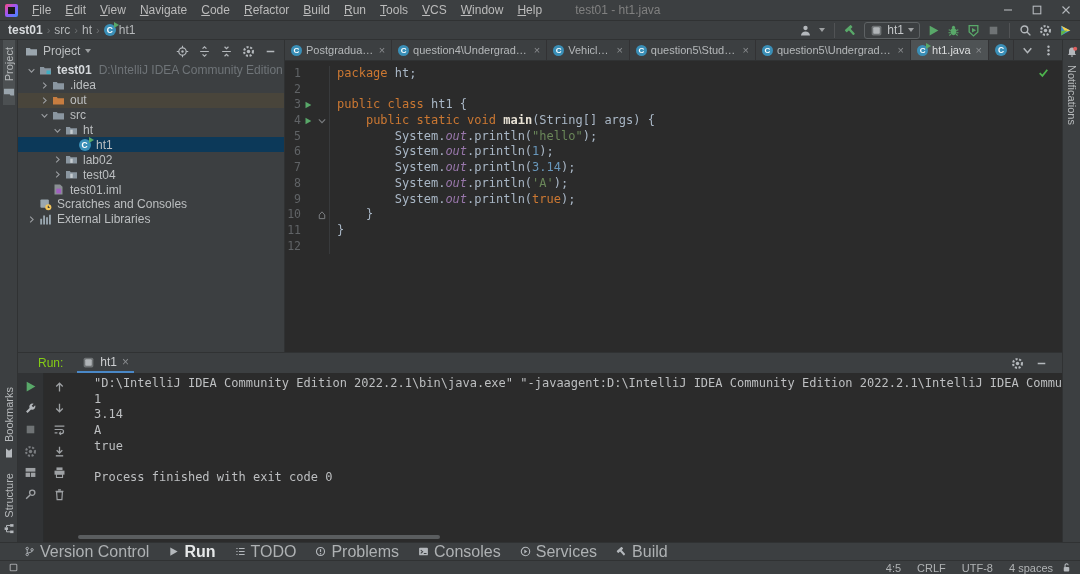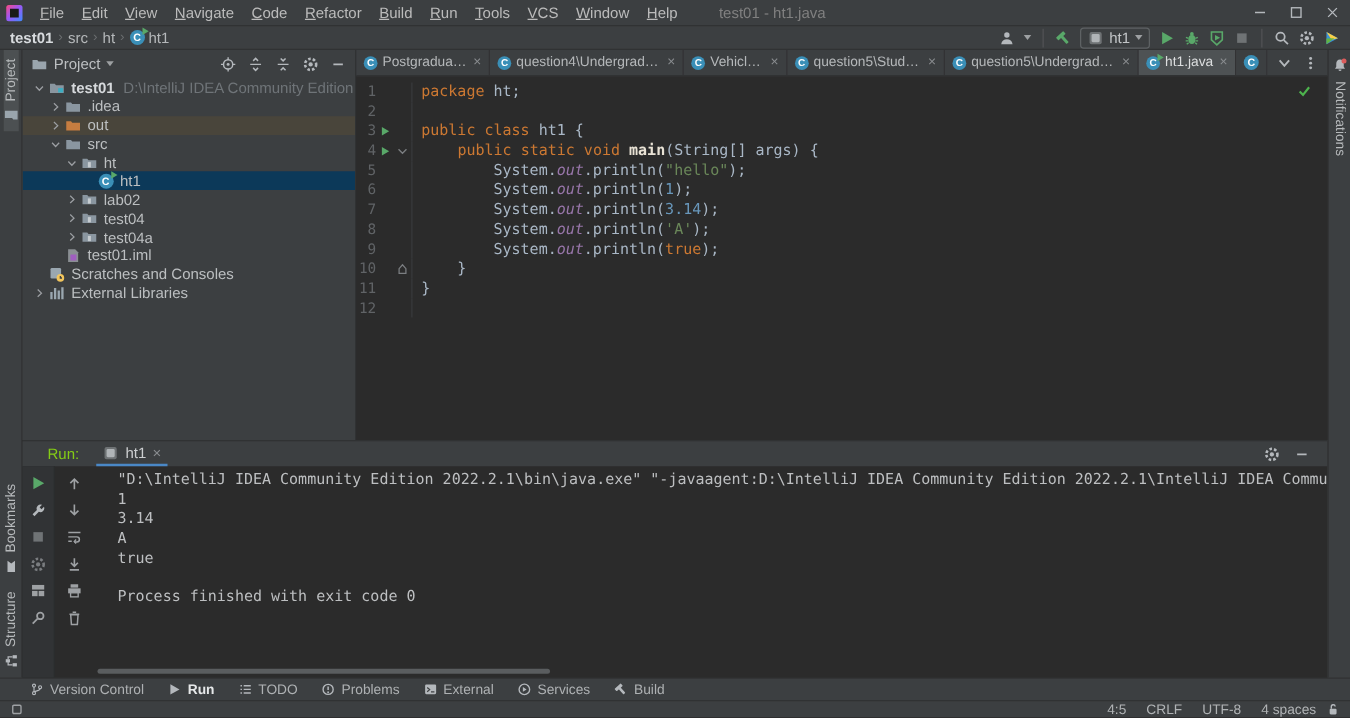--- a/index.html
+++ b/index.html
@@ -118,21 +118,21 @@
   .rp-col1 { width:26px; flex:none; background:#313335; border-right:1px solid #2a2c2d;
              display:flex; flex-direction:column; align-items:center; padding-top:7px; gap:8.5px; }
   .rp-col2 { width:30px; flex:none; display:flex; flex-direction:column; align-items:center; padding-top:7px; gap:8.5px; }
   .console { flex:1; min-width:0; font-family:"DejaVu Sans Mono","Liberation Mono",monospace; font-size:12px;
              line-height:15.7px; color:#bdbfc1; padding:3px 0 0 20px; overflow:hidden; }
   .console-line { white-space:pre; height:15.7px; }
   .hscrollbar { position:absolute; left:60px; bottom:3px; width:362px; height:4px; background:#5a5d5f; border-radius:2px; }
 
   
   .tw-bar { height:18px; flex:none; background:#3c3f41; border-top:1px solid #303233;
-            display:flex; align-items:center; gap:19px; padding-left:24px; font-size:11px; }
+            display:flex; align-items:center; gap:19px; padding-left:24px; font-size:16px; }
   .tw-item { display:flex; align-items:center; gap:5px; color:#aeb1b3; }
   .tw-item .ic { width:11px; height:11px; }
   .tw-item.active { color:#e6e8e9; font-weight:bold; }
   .statusbar { height:14px; background:#3c3f41; border-top:1px solid #303233; display:flex; align-items:center;
                font-size:11px; color:#b0b3b5; padding:0 8px; gap:8px; }
   .statusbar .ic { width:11px; height:11px; }
   .sb-right { margin-left:auto; display:flex; align-items:center; gap:16px; }
 </style>
 </head>
 <body>
@@ -421,34 +421,20 @@
                   <path d="M4.2 2.2l4 3.8-4 3.8" fill="none" stroke="#9b9ea2" stroke-width="1.4"></path>
                 </svg>
               </span>
               <span class="t-icon">
                 <svg viewBox="0 0 13 12">
                   <path d="M1 2.4h3.8l1 1.3H12v6.2H1z" fill="#8a96a0"></path>
                   <rect x="5.3" y="5.2" width="2.4" height="4.2" fill="#c6ccd0"></rect>
                 </svg>
               </span>
               <span class="t-label">test04</span>
-            </div>
-            <div class="tree-row" style="padding-left: 32px;">
-              <span class="t-chev">
-                <svg viewBox="0 0 12 12">
-                  <path d="M4.2 2.2l4 3.8-4 3.8" fill="none" stroke="#9b9ea2" stroke-width="1.4"></path>
-                </svg>
-              </span>
-              <span class="t-icon">
-                <svg viewBox="0 0 13 12">
-                  <path d="M1 2.4h3.8l1 1.3H12v6.2H1z" fill="#8a96a0"></path>
-                  <rect x="5.3" y="5.2" width="2.4" height="4.2" fill="#c6ccd0"></rect>
-                </svg>
-              </span>
-              <span class="t-label">test04a</span>
             </div>
             <div class="tree-row" style="padding-left: 19px;">
               <span class="t-chev"></span>
               <span class="t-icon">
                 <svg viewBox="0 0 12 12">
                   <path d="M2.3 1.3h5.2l2.2 2.2v7.2H2.3z" fill="#8a8f93"></path>
                   <rect x="4" y="5.2" width="4.4" height="4.4" fill="#a05ec0"></rect>
                 </svg>
               </span>
               <span class="t-label">test01.iml</span>
@@ -823,21 +809,21 @@
       </span>
       <span>Problems</span>
     </div>
     <div class="tw-item">
       <span class="ic">
         <svg viewBox="0 0 12 12">
           <rect x="1.2" y="1.8" width="9.6" height="8.4" rx="1" fill="#b4b8bc"></rect>
           <path d="M3 4.4l2.1 1.8L3 8M6.3 8.2h3" stroke="#3c3f41" stroke-width="1.1" fill="none"></path>
         </svg>
       </span>
-      <span>External</span>
+      <span>Consoles</span>
     </div>
     <div class="tw-item">
       <span class="ic">
         <svg viewBox="0 0 12 12">
           <circle cx="6" cy="6" r="4.6" fill="none" stroke="#b4b8bc" stroke-width="1.2"></circle>
           <path d="M4.7 3.9l3.2 2.1-3.2 2.1z" fill="#b4b8bc"></path>
         </svg>
       </span>
       <span>Services</span>
     </div>

